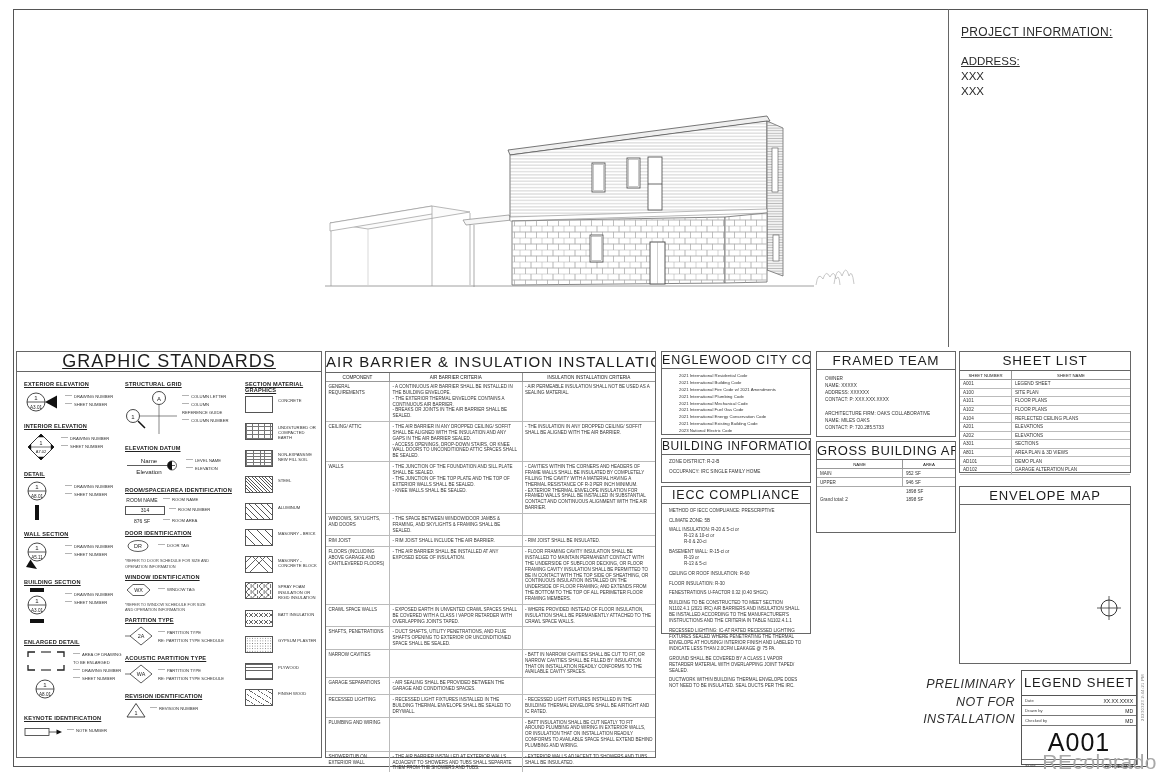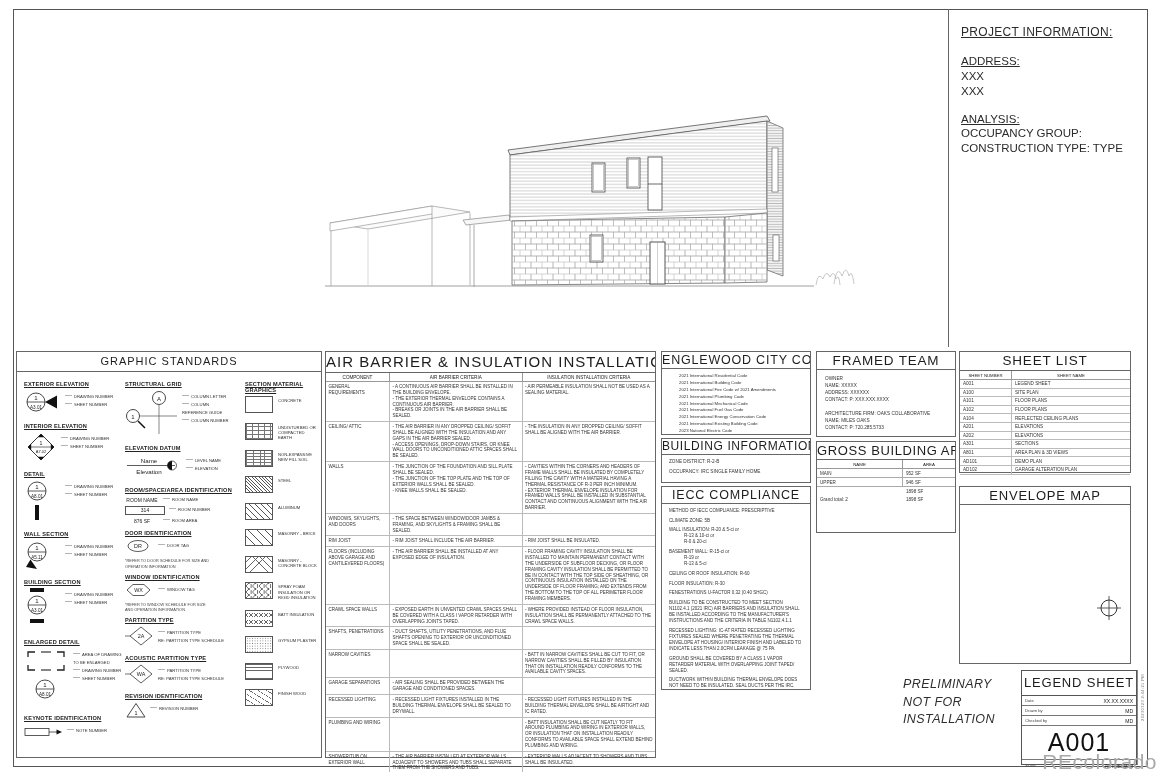--- a/index.html
+++ b/index.html
@@ -21,21 +21,21 @@
   .pi-head{text-decoration:underline;margin-top:13px;}
   .pi-sec:first-child .pi-head{margin-top:0;}
 
   
   .panel{position:absolute;border:1px solid #666;background:#fff;box-sizing:border-box;}
   .ptitle{text-align:center;letter-spacing:1px;color:#1d1d1d;border-bottom:1px solid #666;
     font-weight:400;white-space:nowrap;overflow:hidden;}
 
   
   #gs{left:16px;top:351px;width:306px;height:407px;}
-  #gs .ptitle{font-size:11px;height:19px;line-height:19px;}
+  #gs .ptitle{font-size:18px;height:19px;line-height:19px;text-decoration:underline;}
   .gs-cols{position:relative;height:386px;}
   .gs-col{position:absolute;top:4px;}
   #gs-left{left:7px;width:100px;}
   #gs-mid{left:108px;width:116px;}
   #gs-mat{left:228px;width:74px;}
   .gs-heading{font-size:5.6px;font-weight:700;color:#222;text-decoration:underline;text-underline-offset:1px;
     letter-spacing:.2px;margin:5px 0 3px;}
   .gs-item{margin-bottom:3px;}
   .gs-row{display:flex;gap:3px;align-items:flex-start;}
   .gs-labels{padding-top:3px;}
@@ -75,21 +75,21 @@
 
   
   #code-box{left:661px;top:351px;width:150px;height:84px;}
   #code-box .ptitle{font-size:12.5px;height:16px;line-height:16px;letter-spacing:.8px;}
   .code-list{padding:4px 6px 0 17px;}
   .code-list div{font-size:4.3px;color:#333;line-height:1.6;}
   #bld-box{left:661px;top:438px;width:150px;height:45px;}
   #bld-box .ptitle{font-size:12px;height:15px;line-height:15px;letter-spacing:.6px;}
   .bld-lines{padding:4px 7px;}
   .bld-lines div{font-size:4.7px;color:#333;margin-bottom:4.5px;}
-  #iecc-box{left:661px;top:486px;width:150px;height:204px;}
+  #iecc-box{left:661px;top:486px;width:150px;height:148px;}
   #iecc-box .ptitle{font-size:12.5px;height:16px;line-height:16px;letter-spacing:.8px;}
   .iecc-list{padding:4px 7px;}
   .iecc-list div{font-size:4.5px;color:#333;line-height:1.35;margin-bottom:3.6px;white-space:pre-line;}
 
   #team-box{left:816px;top:351px;width:140px;height:86px;}
   #team-box .ptitle{font-size:13.5px;height:17px;line-height:17px;letter-spacing:.8px;}
   .team-groups{padding:5px 8px;}
   .team-groups .grp{margin-bottom:7px;}
   .team-groups div.ln{font-size:4.7px;color:#333;line-height:1.5;}
 
@@ -111,21 +111,21 @@
   .sl-head>div:last-child{border-right:none;}
   .sl-row{display:grid;grid-template-columns:52px 1fr;border-bottom:1px solid #bbb;}
   .sl-row>div{font-size:4.6px;padding:1.3px 3px;color:#333;border-right:1px solid #bbb;}
   .sl-row>div:last-child{border-right:none;}
 
   #vic-box{left:959px;top:486px;width:172px;height:178px;}
   #vic-box .ptitle{font-size:13px;height:17px;line-height:17px;letter-spacing:.8px;border-bottom:1px solid #666;}
   .compass{position:absolute;right:8px;top:108px;}
 
   
-  .prelim{position:absolute;left:903px;top:676px;width:112px;text-align:left;font-style:italic;
+  .prelim{position:absolute;left:903px;top:676px;width:112px;text-align:right;font-style:italic;
     font-size:12.5px;line-height:1.4;letter-spacing:.4px;color:#2e2e2e;}
   #tb{left:1021px;top:670px;width:116px;height:95px;border:1px solid #555;}
   .tb-name{font-size:13px;text-align:center;letter-spacing:.8px;height:24px;line-height:24px;border-bottom:1px solid #555;color:#1d1d1d;}
   .tb-field{display:flex;justify-content:space-between;align-items:center;border-bottom:1px solid #777;height:9px;padding:0 3px;}
   .tb-field .lab{font-size:4.2px;color:#444;}
   .tb-field .val{font-size:5px;color:#222;}
   .tb-num{font-size:25px;text-align:center;height:33px;line-height:33px;color:#111;letter-spacing:1px;}
   .tb-scale{display:flex;justify-content:space-between;align-items:center;border-top:1px solid #777;height:11px;padding:0 3px;}
   .tb-scale .lab{font-size:4.2px;color:#444;}
   .tb-scale .val{font-size:5.2px;color:#222;}
@@ -220,25 +220,20 @@
   </svg>
 
   <div class="proj-info">
     <div class="pi-title">PROJECT INFORMATION:</div>
     <div id="pi-sections">
         <div class="pi-sec">
           <div class="pi-head">ADDRESS:</div>
           <div class="pi-line">XXX</div>
           <div class="pi-line">XXX</div>
         </div>
-        <div class="pi-sec">
-          <div class="pi-head">ANALYSIS:</div>
-          <div class="pi-line">OCCUPANCY GROUP:</div>
-          <div class="pi-line">CONSTRUCTION TYPE: TYPE</div>
-        </div>
       </div>
   </div>
 
   <div class="panel" id="gs">
     <div class="ptitle">GRAPHIC STANDARDS</div>
     <div class="gs-cols">
       <div class="gs-col" id="gs-left">
           <div class="gs-item">
             <div class="gs-heading">EXTERIOR ELEVATION</div>
             <div class="gs-row">

